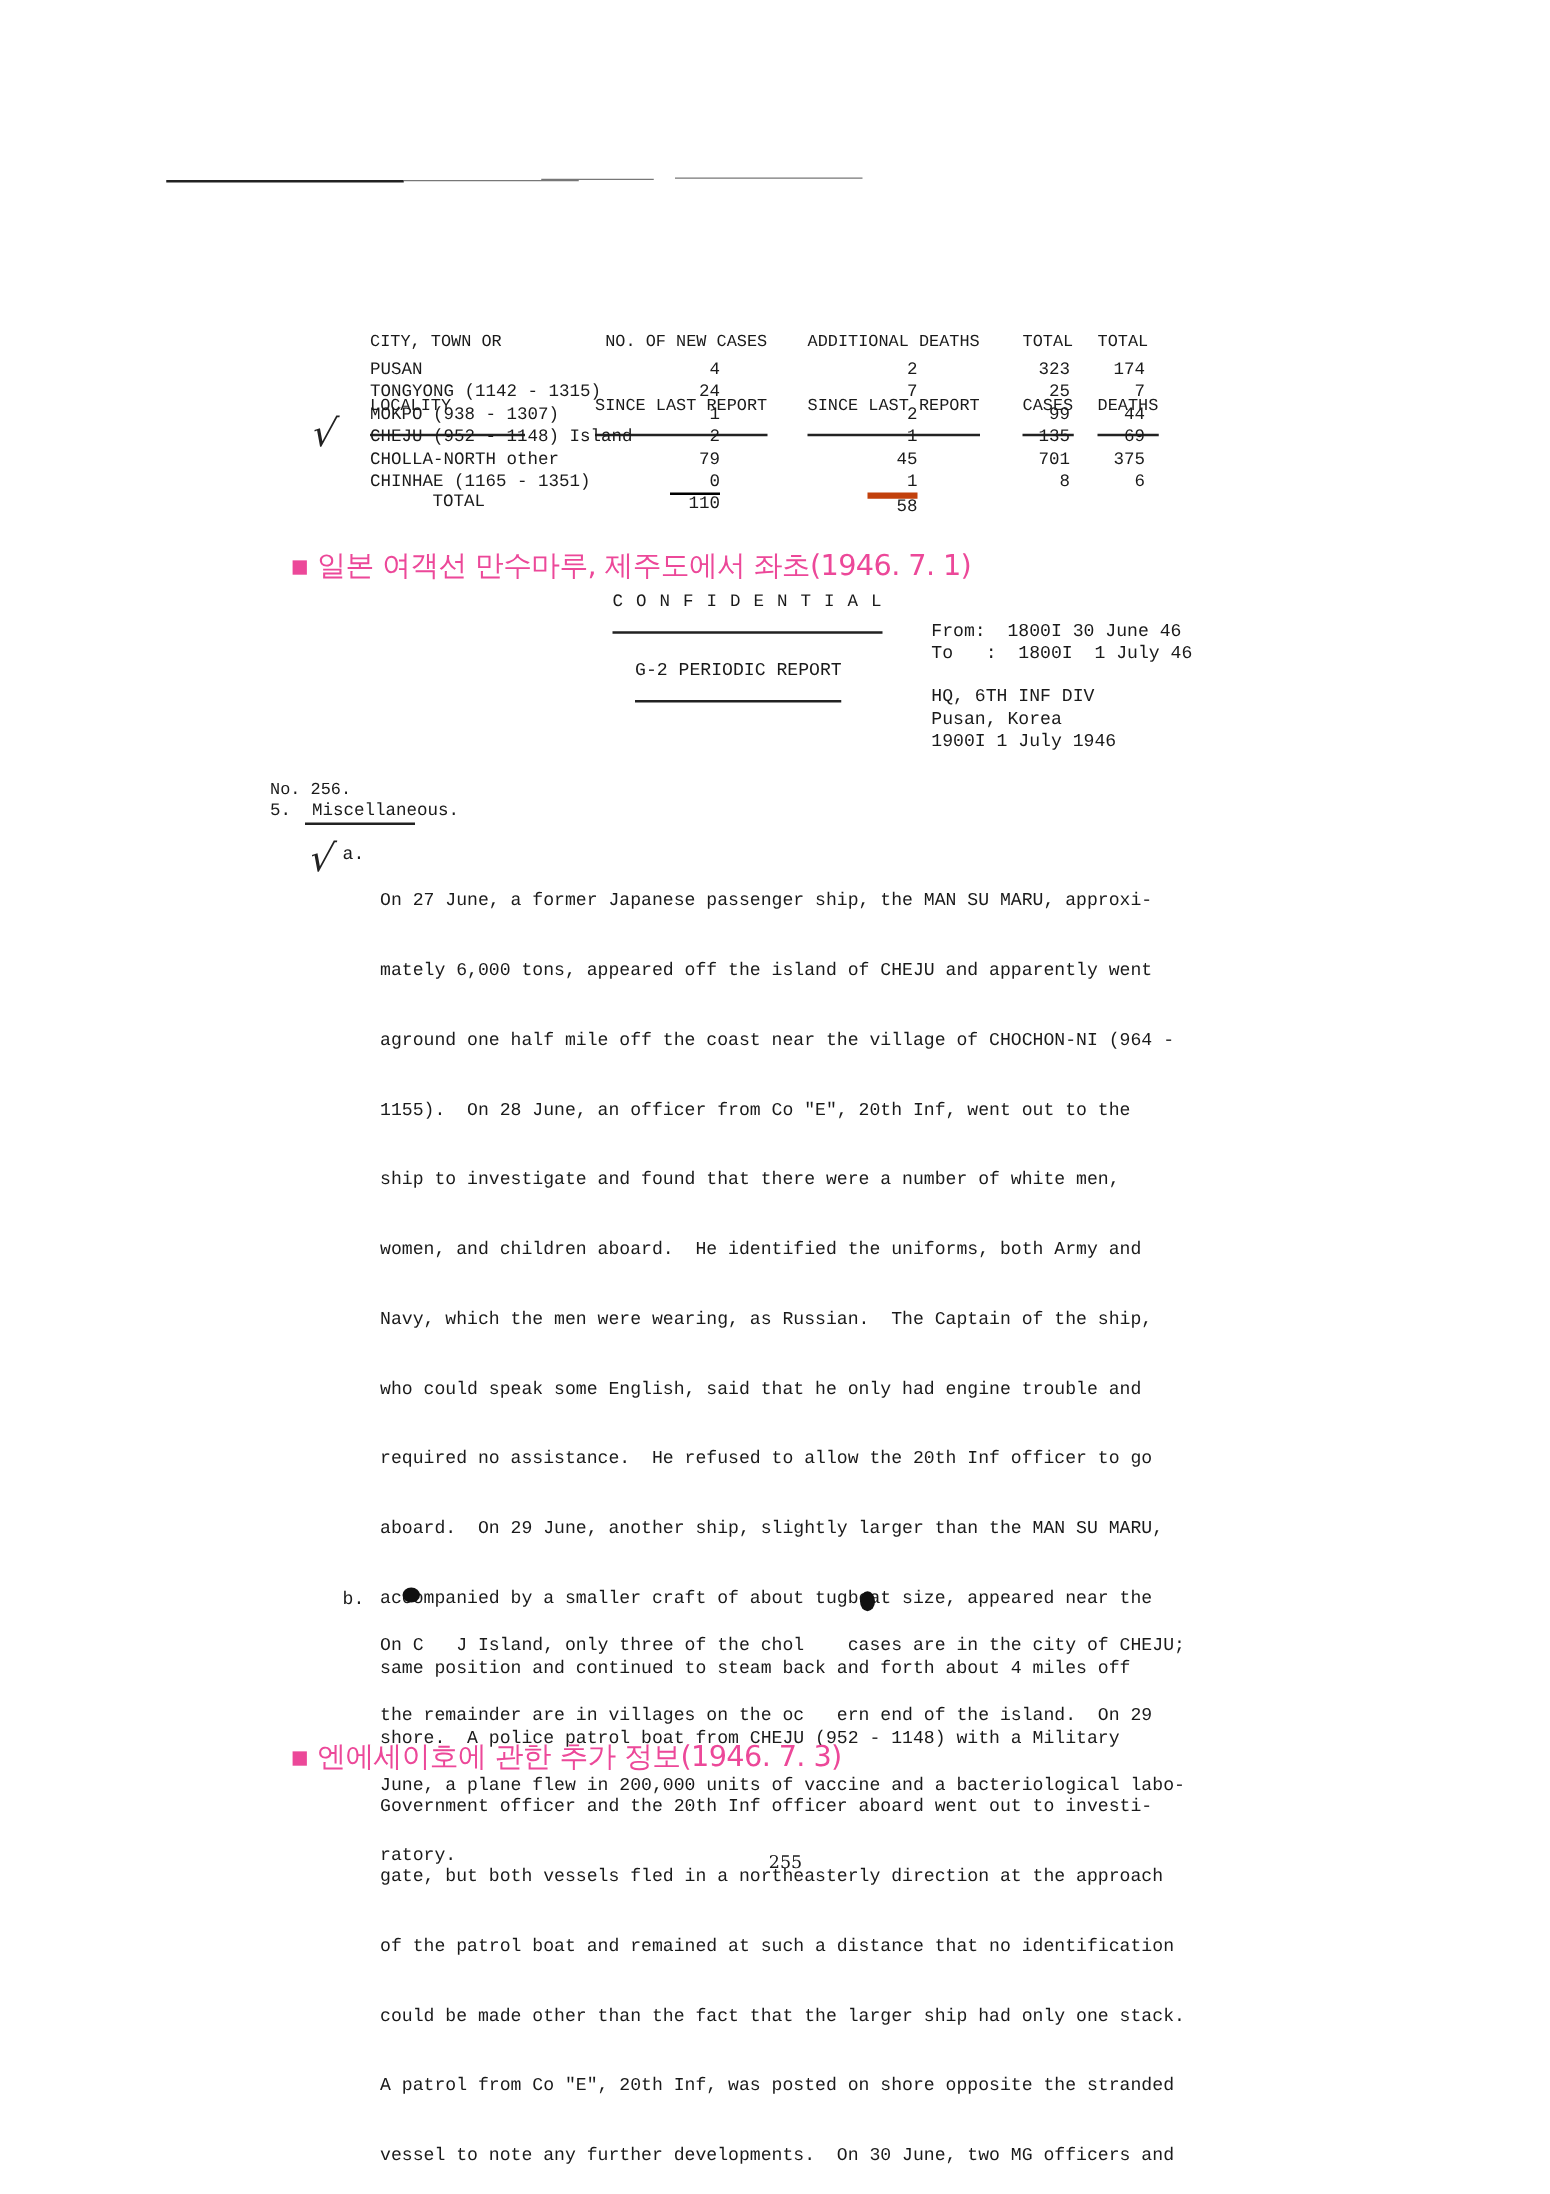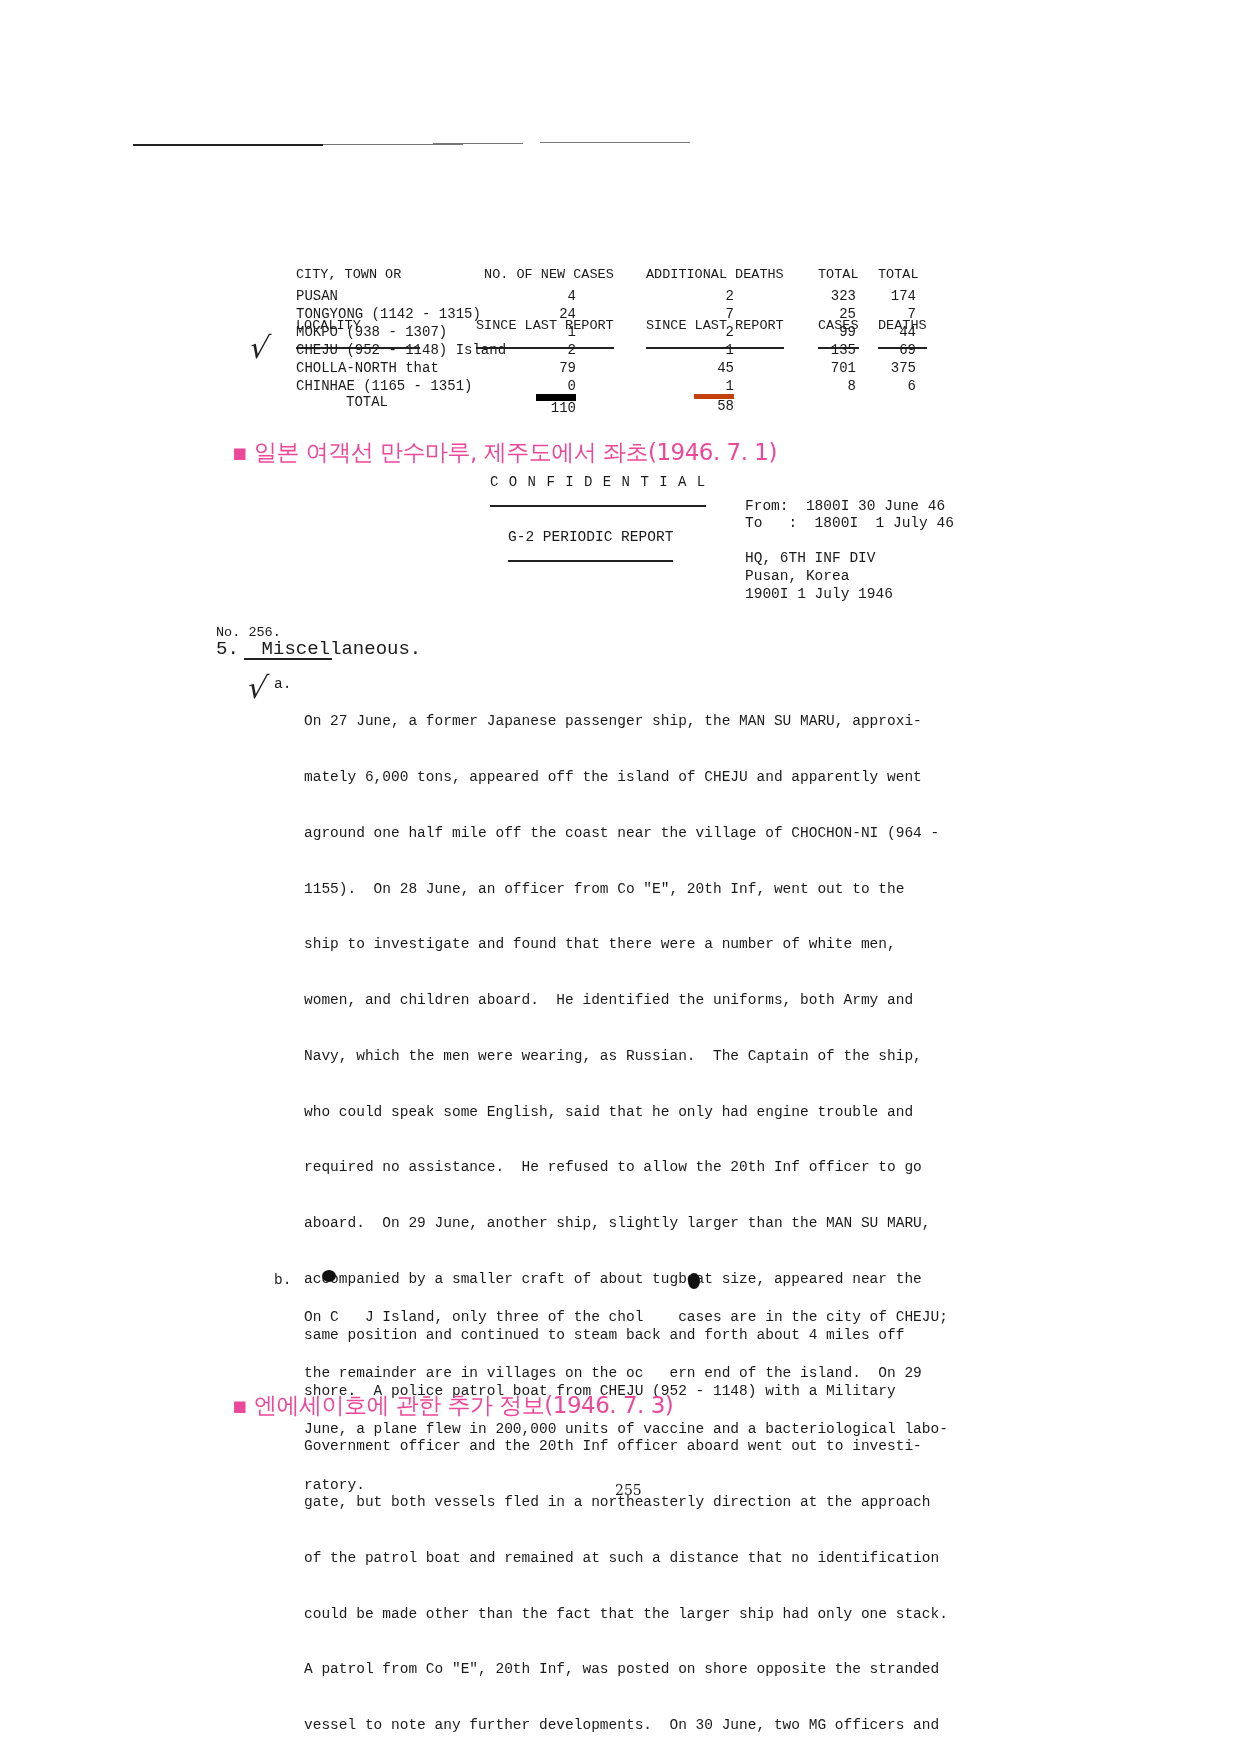--- a/index.html
+++ b/index.html
@@ -76,54 +76,54 @@
     <span class="c-td">44</span>
   </div>
   <div class="row" style="top:110px;">
     <span class="c-name">CHEJU (952 - 1148) Island</span>
     <span class="c-new">2</span>
     <span class="c-add">1</span>
     <span class="c-tc">135</span>
     <span class="c-td">69</span>
   </div>
   <div class="row" style="top:128px;">
-    <span class="c-name">CHOLLA-NORTH that</span>
+    <span class="c-name">CHOLLA-NORTH other</span>
     <span class="c-new">79</span>
     <span class="c-add">45</span>
     <span class="c-tc">701</span>
     <span class="c-td">375</span>
   </div>
   <div class="row" style="top:146px;">
     <span class="c-name">CHINHAE (1165 - 1351)</span>
     <span class="c-new">0</span>
     <span class="c-add">1</span>
     <span class="c-tc">8</span>
     <span class="c-td">6</span>
   </div>
   <div class="row" style="top:162px;">
     <span class="c-name" style="left:50px;">TOTAL</span>
-    <span class="c-new" style="border-top:7px solid #000000; line-height:15px;">110</span>
+    <span class="c-new" style="border-top:2px solid #000000; line-height:15px;">110</span>
     <span class="c-add" style="border-top:5px solid #c2410c; line-height:15px;">58</span>
   </div>
 </div>
 
 <div class="abs check" style="left:250px; top:330px;">√</div>
 
 <div class="abs korean" style="left:232px; top:437px;">▪ 일본 여객선 만수마루, 제주도에서 좌초(1946. 7. 1)</div>
 
 <div class="abs mono ul" style="left:490px; top:473px; font-size:14px; letter-spacing:1px;">C O N F I D E N T I A L</div>
 <div class="abs mono ul" style="left:508px; top:528px;">G-2 PERIODIC REPORT</div>
 <div class="abs mono" style="left:745px; top:497px; white-space:pre;">From:  1800I 30 June 46</div>
 <div class="abs mono" style="left:745px; top:514px; white-space:pre;">To   :  1800I  1 July 46</div>
 <div class="abs mono" style="left:745px; top:549px;">HQ, 6TH INF DIV</div>
 <div class="abs mono" style="left:745px; top:567px;">Pusan, Korea</div>
 <div class="abs mono" style="left:745px; top:585px;">1900I 1 July 1946</div>
 
 <div class="abs mono" style="left:216px; top:624px; font-size:13.5px;">No. 256.</div>
-<div class="abs mono" style="left:216px; top:640px; font-size:19px; white-space:pre;">5.  Miscellaneous.</div>
+<div class="abs mono" style="left:216px; top:640px; font-size:14px; white-space:pre;">5.  Miscellaneous.</div>
 <div class="abs" style="left:244px; top:658px; width:88px; border-bottom:2px solid #222;"></div>
 
 <div class="abs check" style="left:248px; top:670px;">√</div>
 <div class="abs mono" style="left:274px; top:675px;">a.</div>
 <div class="para" style="left:304px; top:675px;">
   <div>On 27 June, a former Japanese passenger ship, the MAN SU MARU, approxi-</div>
   <div>mately 6,000 tons, appeared off the island of CHEJU and apparently went</div>
   <div>aground one half mile off the coast near the village of CHOCHON-NI (964 -</div>
   <div>1155).  On 28 June, an officer from Co "E", 20th Inf, went out to the</div>
   <div>ship to investigate and found that there were a number of white men,</div>

